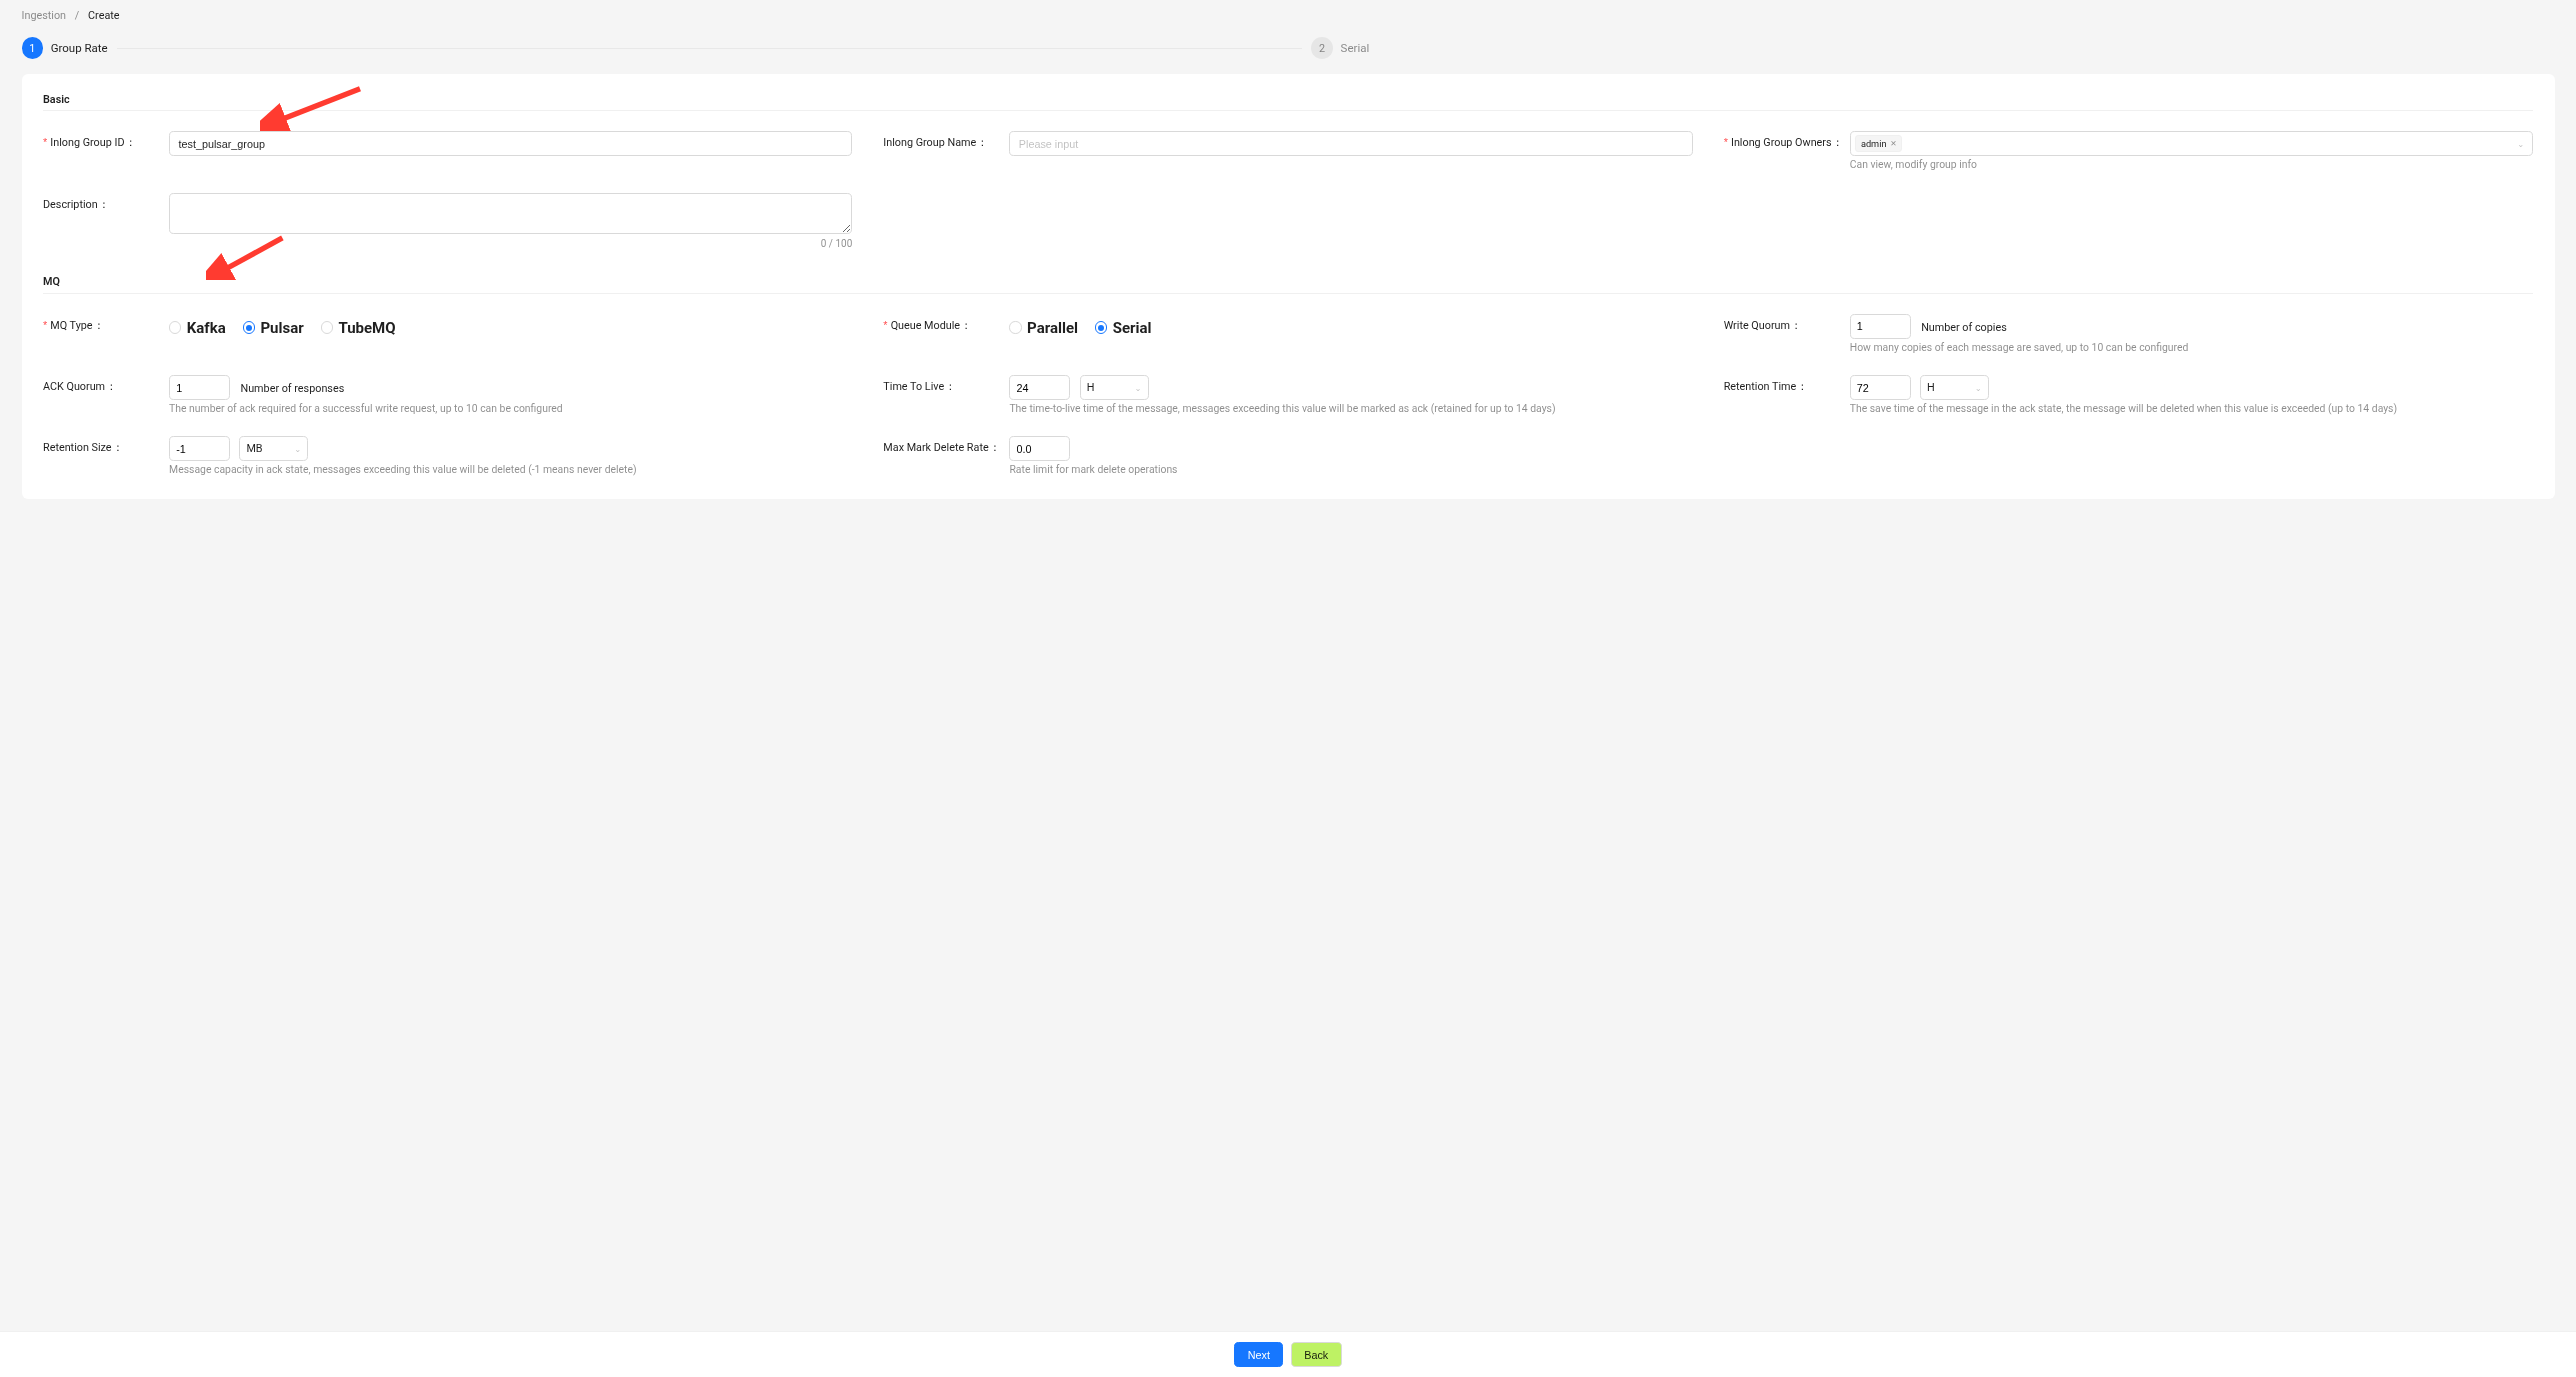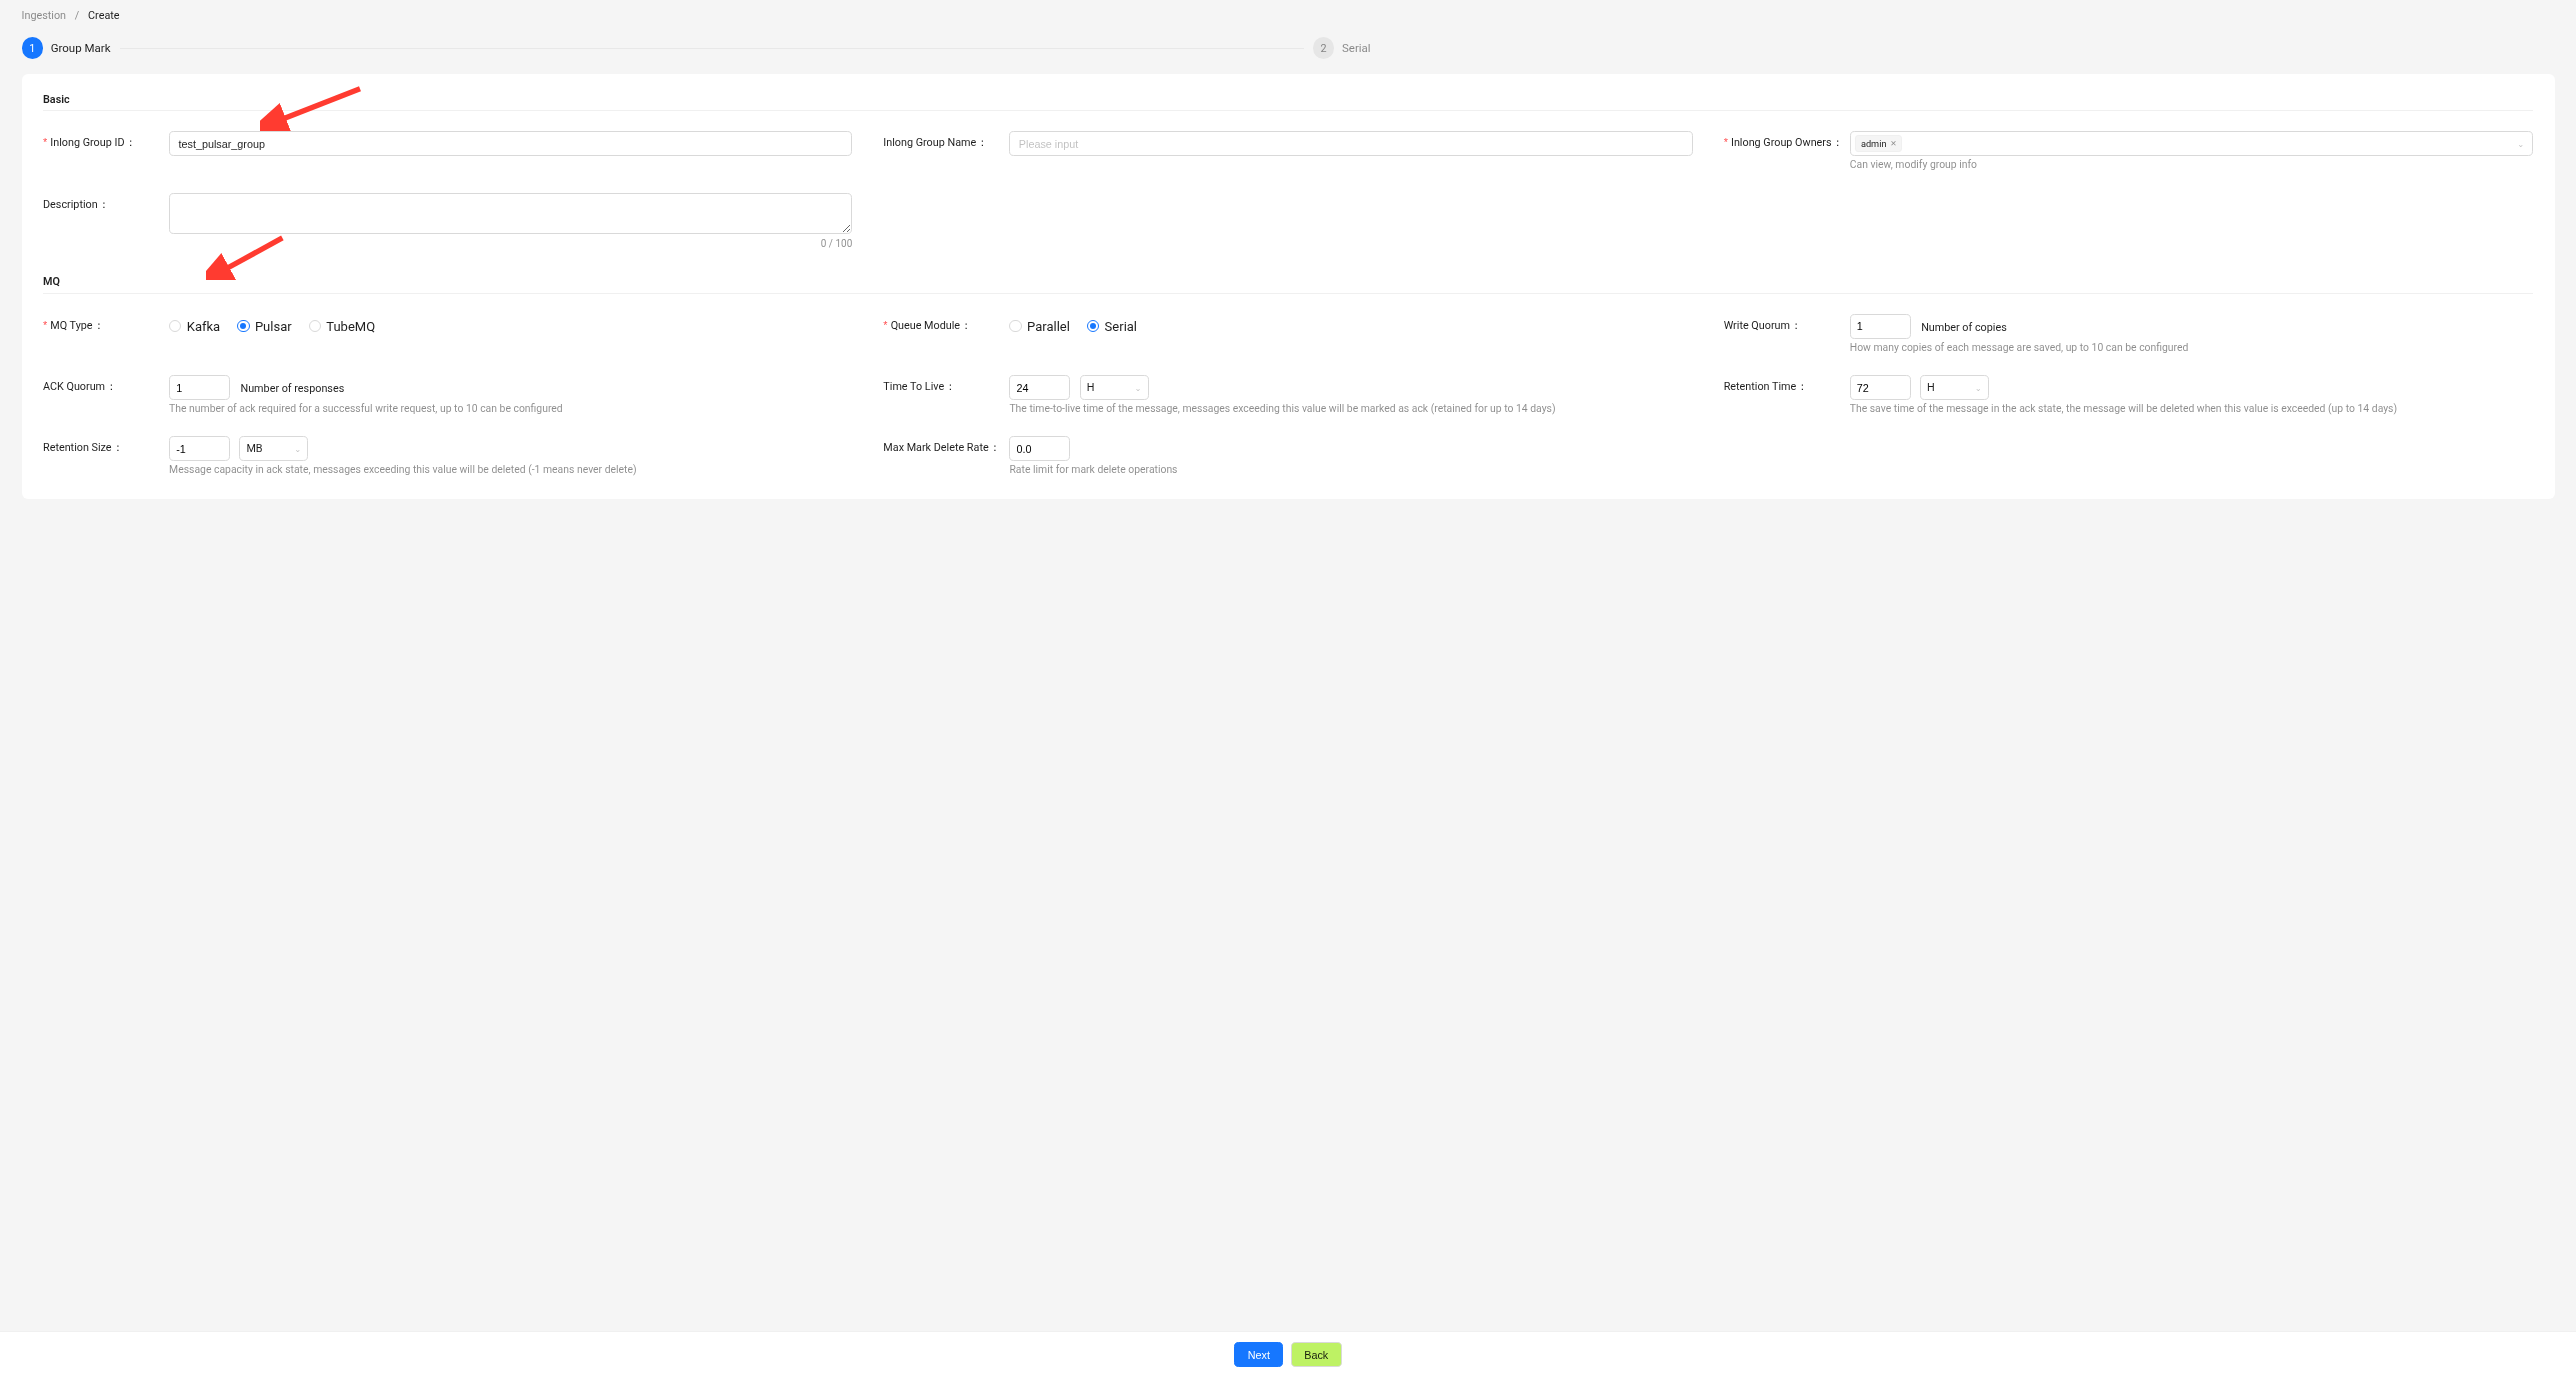--- a/index.html
+++ b/index.html
@@ -48,21 +48,21 @@
 .tag .x { margin-left: 3.8px; color: rgba(0,0,0,0.45); font-size: 7.7px; cursor: pointer; }
 .tag-select .chev { position: absolute; right: 7.7px; top: 50%; transform: translateY(-50%); color: rgba(0,0,0,0.25); font-size: 8.4px; }
 
 .textarea { width: 100%; min-height: 41px; border: 0.8px solid #d9d9d9; border-radius: 4.6px; padding: 3.1px 8.4px; font-size: 10.8px; resize: vertical; font-family: inherit; outline: none; }
 .char-count { text-align: right; color: rgba(0,0,0,0.45); font-size: 10px; margin-top: 1.5px; }
 
 .help { color: rgba(0,0,0,0.45); font-size: 10.4px; margin-top: 1px; line-height: 1.5; }
 .inline-hint { margin-left: 7.7px; color: rgba(0,0,0,0.88); font-size: 10.8px; vertical-align: middle; }
 
 .radio-group { display: inline-flex; align-items: center; gap: 17px; padding-top: 4.6px; flex-wrap: wrap; }
-.radio { display: inline-flex; align-items: center; cursor: pointer; font-size: 13px; }
+.radio { display: inline-flex; align-items: center; cursor: pointer; font-size: 15px; font-weight: bold; }
 .radio-dot { width: 12.3px; height: 12.3px; border-radius: 50%; border: 0.8px solid #d9d9d9; margin-right: 5.4px; display: inline-flex; align-items: center; justify-content: center; background: #fff; }
 .radio-dot.checked { border-color: #1677ff; }
 .radio-dot.checked::after { content: ""; width: 6.1px; height: 6.1px; border-radius: 50%; background: #1677ff; }
 
 .inline-controls { display: flex; align-items: center; gap: 9.2px; }
 
 .footer { position: fixed; left: 0; right: 0; bottom: 0; background: #fff; border-top: 0.8px solid #f0f0f0; height: 46px; display: flex; align-items: center; justify-content: center; gap: 7.7px; }
 .btn { height: 24.6px; padding: 0 12.3px; border-radius: 4.6px; font-size: 10.8px; cursor: pointer; display: inline-flex; align-items: center; justify-content: center; border: 0.8px solid transparent; }
 .btn-primary { background: #1677ff; color: #fff; border-color: #1677ff; }
 .btn-default { background: #bef264; border: 0.8px solid #d9d9d9; color: rgba(0,0,0,0.88); }
@@ -80,21 +80,21 @@
 
   <div class="breadcrumb">
     <span class="bc-item">Ingestion</span>
     <span class="bc-sep">/</span>
     <span class="bc-current">Create</span>
   </div>
 
   <div class="steps">
     <div class="step">
       <span class="step-icon active">1</span>
-      <span class="step-title active">Group Mark</span>
+      <span class="step-title active">Group Rate</span>
     </div>
     <div class="step-tail"></div>
     <div class="step">
       <span class="step-icon wait">2</span>
       <span class="step-title wait">Serial</span>
     </div>
     <div style="flex:1"></div>
   </div>
 
   <div class="card rel">

